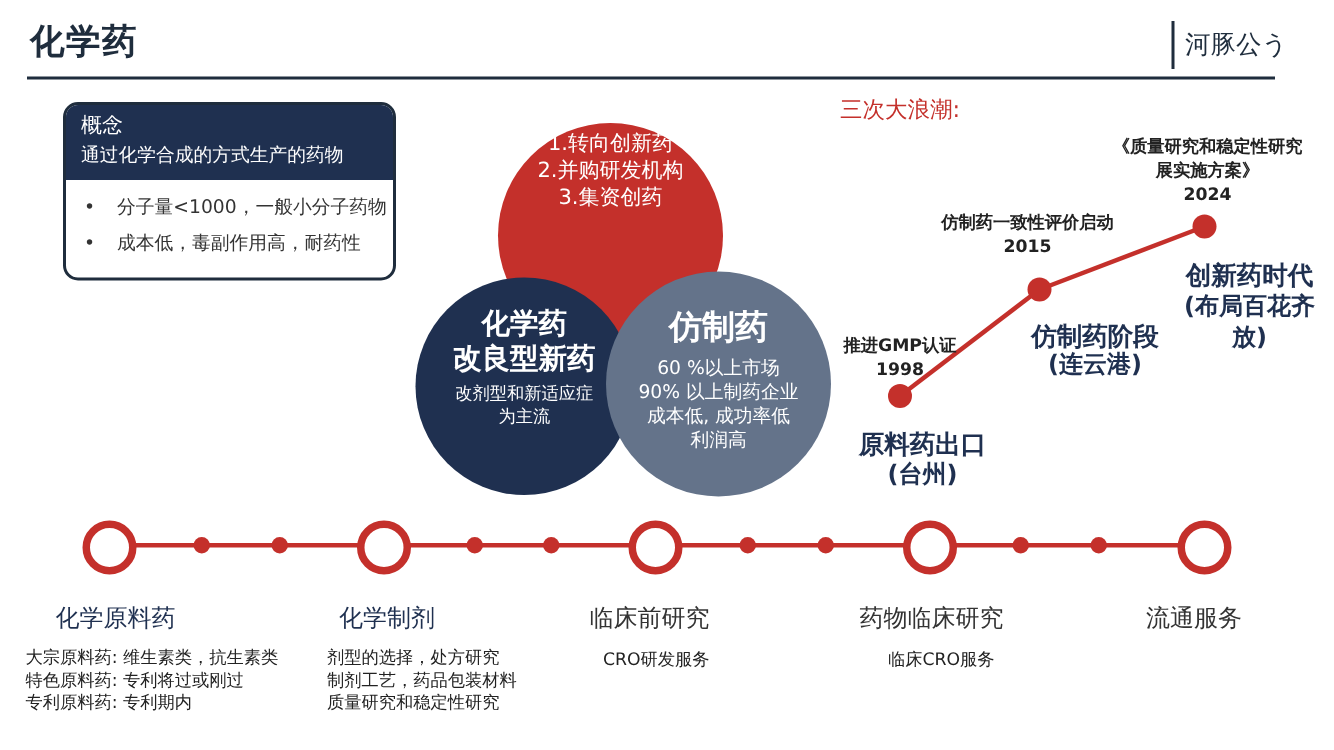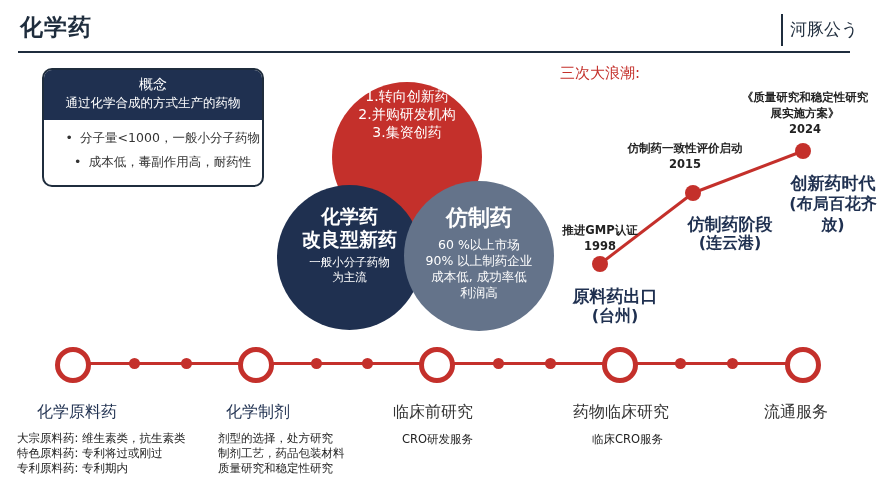--- a/index.html
+++ b/index.html
@@ -4,21 +4,21 @@
 <style>
   html, body { margin:0; padding:0; }
   body { width:889px; height:500px; background:#ffffff; position:relative; overflow:hidden;
          font-family:"DejaVu Sans","Liberation Sans",sans-serif; color:#222; }
   .abs { position:absolute; }
   .title { left:20px; top:12px; font-size:23px; font-weight:bold; color:#1f2d3d; letter-spacing:1px; }
   .hr { left:18px; top:51px; width:832px; height:2px; background:#1f2d3d; }
   .brand-sep { left:781px; top:14px; width:2px; height:32px; background:#1f2d3d; }
   .brand { left:790px; top:18px; font-size:17px; color:#1f2d3d; }
 
-  .concept { left:42px; top:68px; width:218px; height:115px; border:2.5px solid #1f2d3d; border-radius:10px; overflow:hidden; background:#fff;text-align:center; }
+  .concept { left:42px; top:68px; width:218px; height:115px; border:2.5px solid #1f2d3d; border-radius:10px; overflow:hidden; background:#fff; }
   .concept-head { background:#1f3050; color:#fff; padding:6px 10px 6px 10px; height:38px; }
   .concept-title { font-size:14px; line-height:17px; }
   .concept-sub { font-size:12.5px; line-height:20px; }
   .concept ul { list-style:none; margin:6px 0 0 0; padding:0 0 0 12px; }
   .concept li { font-size:12.5px; line-height:24px; color:#333; }
   .concept li .dot { display:inline-block; width:22px; }
 
   .circle { border-radius:50%; color:#fff; text-align:center; }
   .c-red { left:332px; top:82px; width:150px; height:150px; background:#c4302b; }
   .c-navy { left:277px; top:185px; width:145px; height:145px; background:#1f3050; }
@@ -63,21 +63,21 @@
     <div>2.并购研发机构</div>
     <div>3.集资创药</div>
   </div>
 </div>
 <div class="abs circle c-navy">
   <div class="c-h" style="font-size:19px;line-height:23px;margin-top:20px;">
     <div>化学药</div>
     <div>改良型新药</div>
   </div>
   <div style="font-size:11.5px;line-height:15px;margin-top:4px;">
-    <div>一般小分子药物</div>
+    <div>改剂型和新适应症</div>
     <div>为主流</div>
   </div>
 </div>
 <div class="abs circle c-gray">
   <div class="c-h" style="font-size:22px;margin-top:22px;">仿制药</div>
   <div style="font-size:12.5px;line-height:16px;margin-top:4px;">
     <div>60 %以上市场</div>
     <div>90% 以上制药企业</div>
     <div>成本低, 成功率低</div>
     <div>利润高</div>

